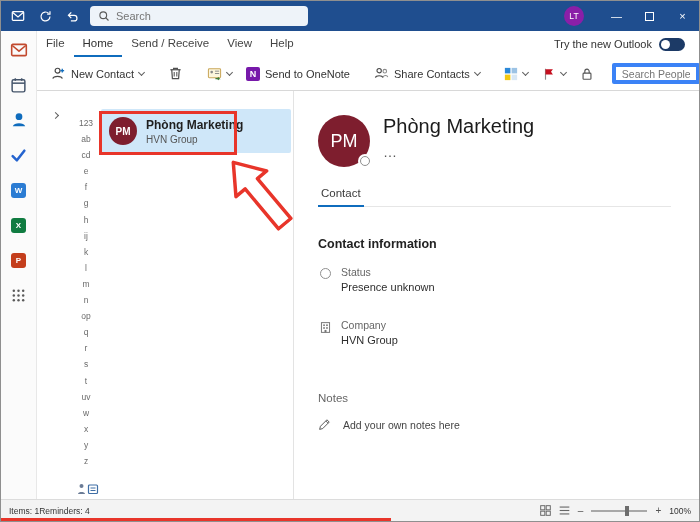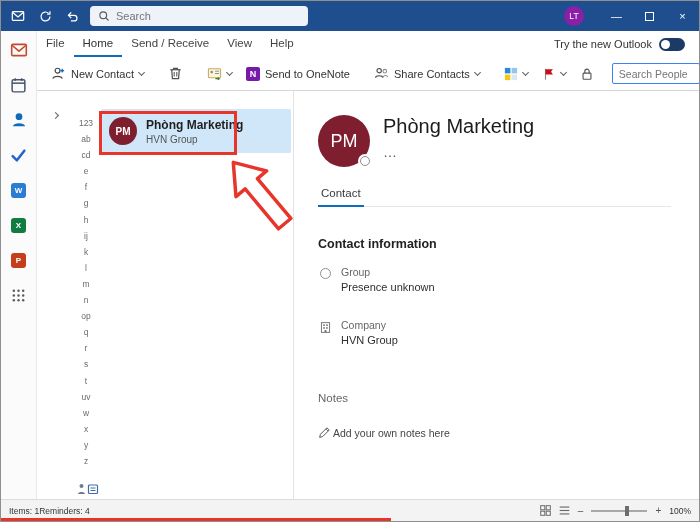--- a/index.html
+++ b/index.html
@@ -26,21 +26,21 @@
   .mb-right .lbl{font-size:11px;color:#333}
   .toggle{width:26px;height:13px;border-radius:7px;background:#1c3a66;position:relative}
   .toggle::after{content:'';position:absolute;left:2px;top:2px;width:9px;height:9px;border-radius:50%;background:#fff}
 
   
   .ribbon{position:absolute;left:36px;top:56px;right:0;height:34px;border-bottom:1px solid #d8d8d8;display:flex;align-items:center;padding:0 8px;gap:2px;font-size:11px;color:#333;background:#fff}
   .rb-btn{display:flex;align-items:center;gap:5px;padding:5px 6px;border-radius:3px;white-space:nowrap}
   .sep{width:1px;height:20px;background:#e1e1e1;margin:0 4px}
   .chv{display:inline-block;width:5px;height:5px;border-right:1.4px solid #5f5f5f;border-bottom:1.4px solid #5f5f5f;transform:rotate(45deg);margin-top:-3px}
   .chv.right{transform:rotate(-45deg);margin:0}
-  .sp-input{width:88px;height:21px;border:1px solid #3b82f6;border-radius:2px;font-size:10.5px;padding:0 6px;color:#444;outline:0;font-family:inherit;margin-left:auto}
+  .sp-input{width:88px;height:21px;border:4px solid #3b82f6;border-radius:2px;font-size:10.5px;padding:0 6px;color:#444;outline:0;font-family:inherit;margin-left:auto}
   .onenote-sq{width:14px;height:14px;border-radius:2px;background:#7719aa;color:#fff;font-size:9px;font-weight:bold;display:flex;align-items:center;justify-content:center}
 
   
   .rail{position:absolute;left:0;top:30px;width:36px;bottom:22px;background:#fbfbfb;border-right:1px solid #e8e8e8;display:flex;flex-direction:column;align-items:center;padding-top:8px;gap:13px;z-index:5}
   .rail-btn{width:22px;height:22px;display:flex;align-items:center;justify-content:center}
   .appsq{width:15px;height:15px;border-radius:3px;color:#fff;font-size:8px;font-weight:bold;display:flex;align-items:center;justify-content:center}
 
   
   .content{position:absolute;left:36px;top:90px;right:0;bottom:22px;display:flex;background:#fff}
   .folderstrip{width:36px;display:flex;justify-content:center;padding-top:16px}
@@ -64,21 +64,21 @@
   .d-more{font-size:14px;color:#555;margin-top:6px;letter-spacing:1px}
   .tabs-row{display:flex;border-bottom:1px solid #e6e6e6;margin-top:20px}
   .d-tab{font-size:11.5px;color:#3b3b3b;padding:0 3px 6px;border-bottom:2.5px solid #0f6cbd;margin-bottom:-1px}
   .sec-title{font-size:12.5px;font-weight:bold;color:#222;margin-top:30px}
   .inforow{display:flex;gap:9px;margin-top:15px}
   .inforow .ic{width:14px;display:flex;justify-content:center;padding-top:2px}
   .flabel{font-size:10.5px;color:#666}
   .fvalue{font-size:11px;color:#2e2e2e;margin-top:3px}
   .circle-ic{width:11px;height:11px;border:1.5px solid #8f8f8f;border-radius:50%}
   .notes-title{font-size:11.5px;color:#666;margin-top:46px}
-  .notes-row{display:flex;align-items:center;gap:2px;margin-top:22px;color:#444;font-size:10.5px}
+  .notes-row{display:flex;align-items:center;gap:12px;margin-top:14px;color:#444;font-size:10.5px}
 
   
   .statusbar{position:absolute;left:0;bottom:0;width:100%;height:22px;background:#f3f3f3;border-top:1px solid #dcdcdc;display:flex;align-items:center}
   .sb-left{display:flex;flex-direction:row;justify-content:center;padding-left:8px;font-size:8.5px;line-height:10px;color:#333}
   .sb-right{margin-left:auto;display:flex;align-items:center;gap:8px;padding-right:8px;color:#555;font-size:10px}
   .ztrack{width:56px;height:2px;background:#a8a8a8;position:relative}
   .zknob{position:absolute;left:60%;top:-4px;width:4px;height:10px;background:#6d6d6d}
   .sb-pct{font-size:8.5px;color:#333}
 
   
@@ -337,21 +337,21 @@
         <span class="d-tab">Contact</span>
       </div>
 
       <div class="sec-title">Contact information</div>
 
       <div class="inforow">
         <span class="ic">
             <span class="circle-ic"></span>
           </span>
         <span>
-          <div class="flabel">Group</div>
+          <div class="flabel">Status</div>
           <div class="fvalue">Presence unknown</div>
         </span>
       </div>
 
       <div class="inforow" style="margin-top:26px">
         <span class="ic">
           <svg width="13" height="13" viewBox="0 0 16 16">
               <rect x="3" y="2" width="10" height="12" fill="none" stroke="#777" stroke-width="1.2"></rect>
               <rect x="5.2" y="4.2" width="2" height="2" fill="#777"></rect>
               <rect x="8.8" y="4.2" width="2" height="2" fill="#777"></rect>

